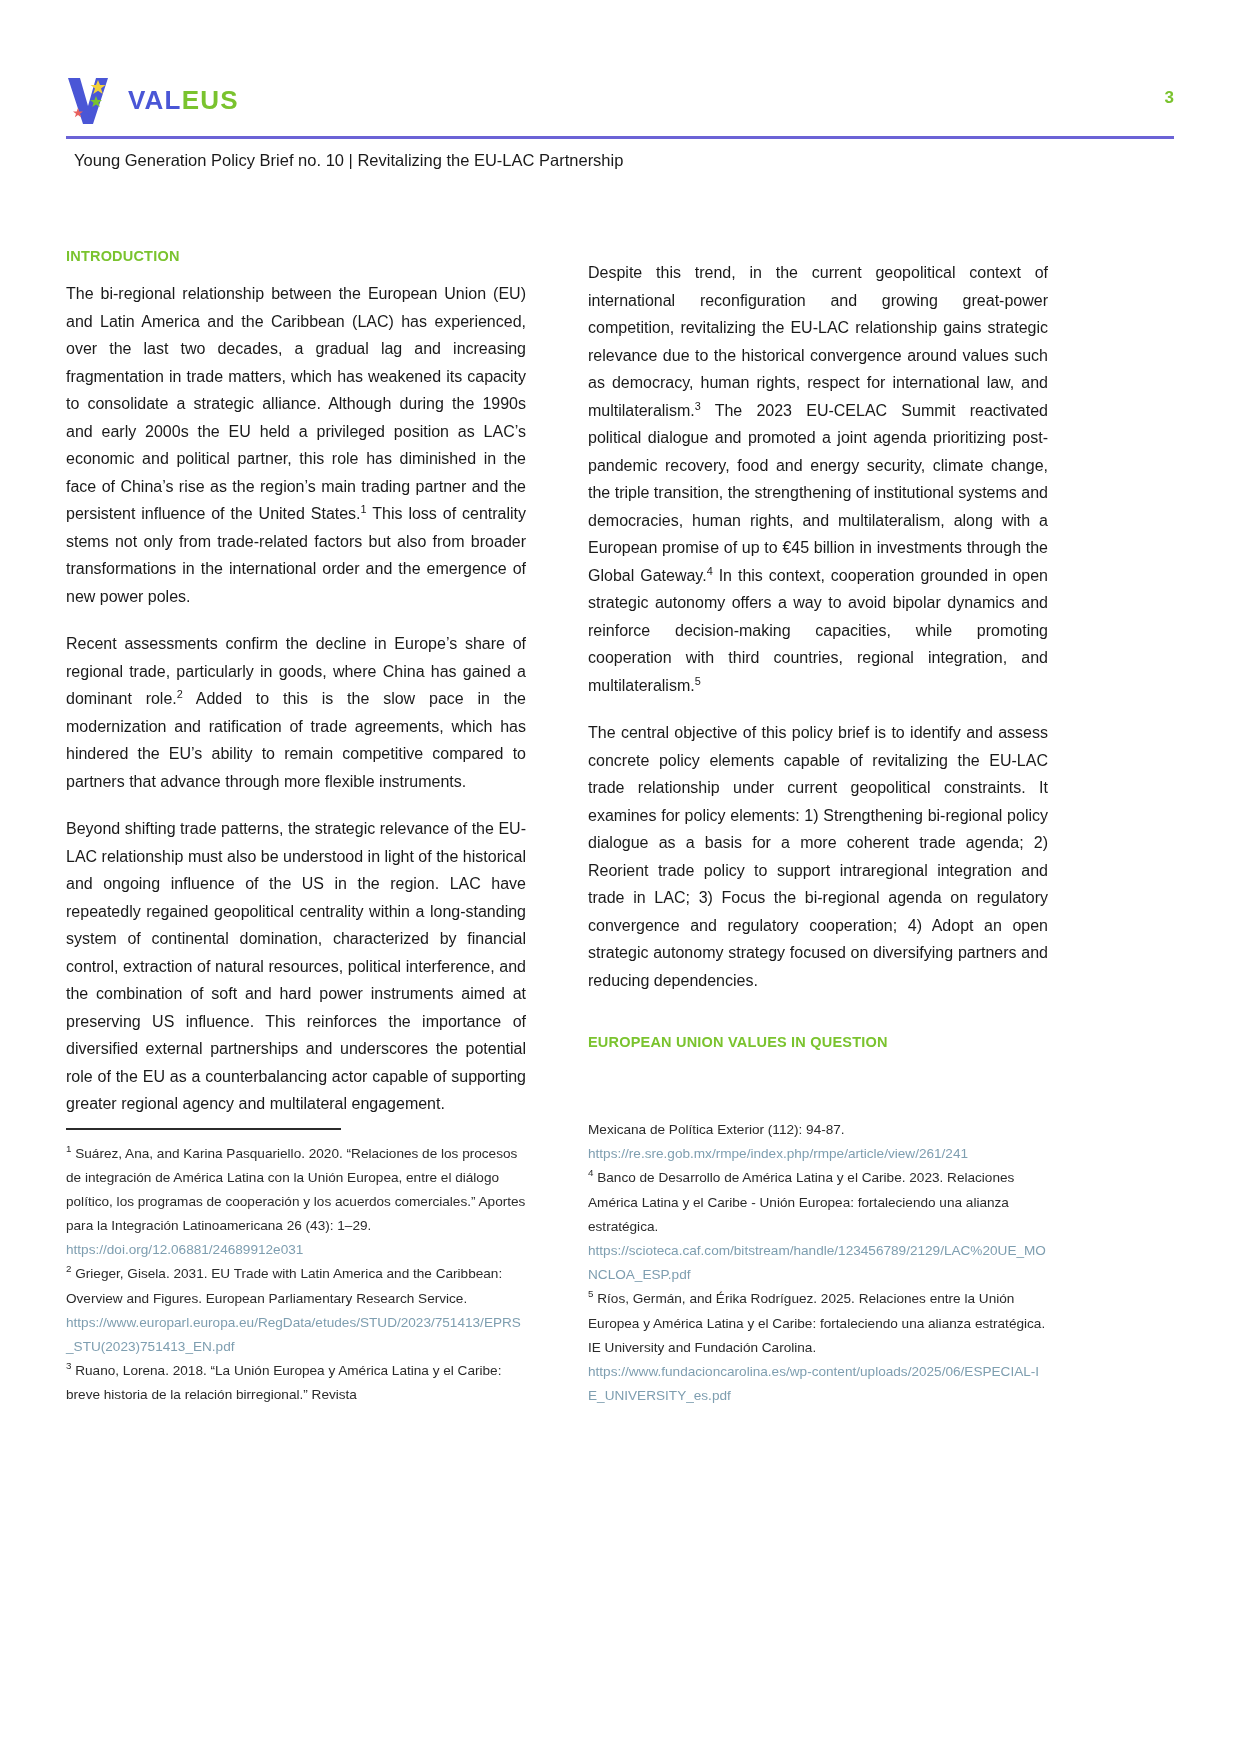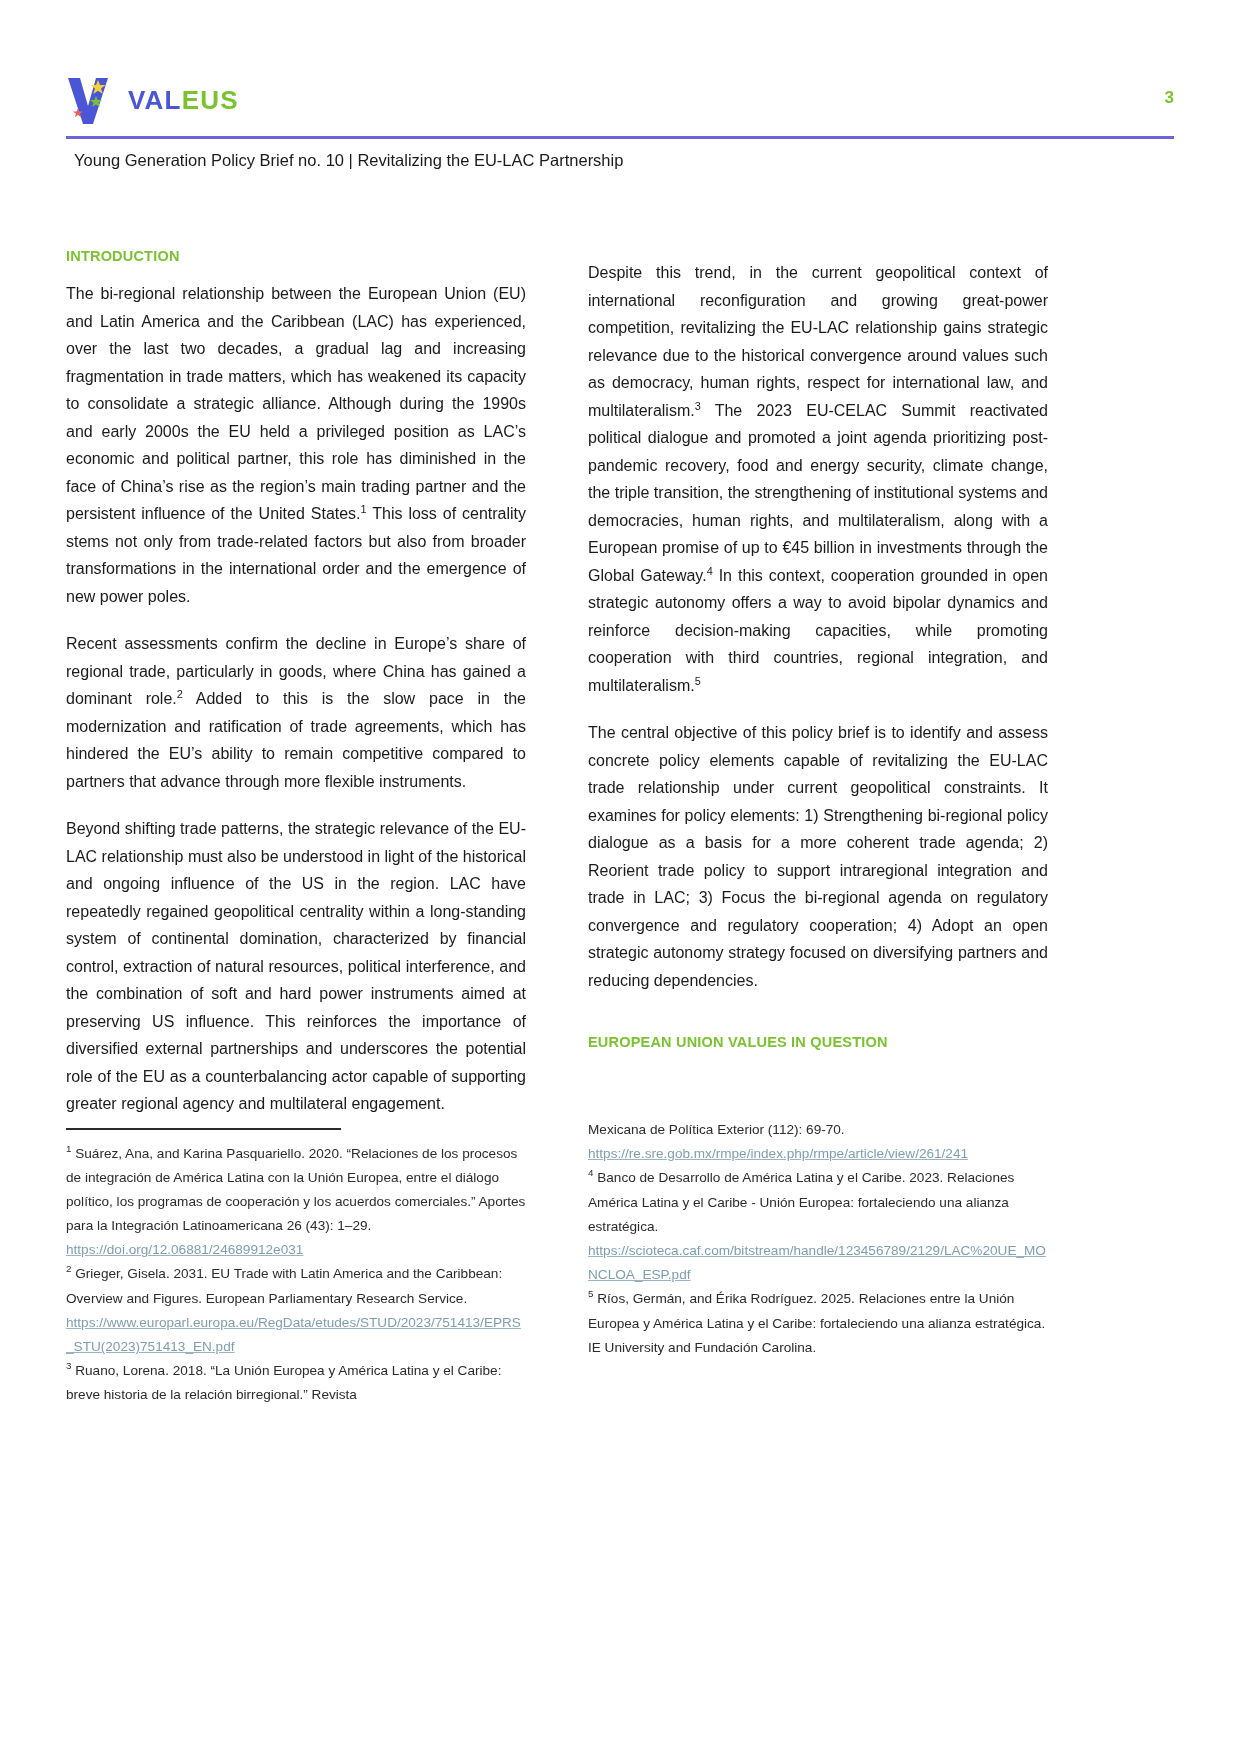--- a/index.html
+++ b/index.html
@@ -123,21 +123,20 @@
     font-size: 13.6px;
     line-height: 1.78;
     color: #2b2b2b;
     margin: 0;
     text-align: left;
     word-break: break-word;
   }
   .fn-item sup { font-size: 0.72em; }
   a.fn-link, .fn-link {
     color: #7e9eb0;
-    text-decoration: underline;
     text-decoration-color: #9ab3c2;
     word-break: break-all;
     cursor: pointer;
     text-align: center;
   }
 </style>
 </head>
 <body>
 
 <div class="page">
@@ -186,20 +185,20 @@
     <div class="fn-rule"></div>
 
     <p class="fn-item"><sup>1</sup><span> Suárez, Ana, and Karina Pasquariello. 2020. “Relaciones de los procesos de integración de América Latina con la Unión Europea, entre el diálogo político, los programas de cooperación y los acuerdos comerciales.” Aportes para la Integración Latinoamericana 26 (43): 1–29.</span><br><span class="fn-link">https://doi.org/12.06881/24689912e031</span></p>
 
     <p class="fn-item"><sup>2</sup><span> Grieger, Gisela. 2031. EU Trade with Latin America and the Caribbean: Overview and Figures. European Parliamentary Research Service.</span><br><span class="fn-link">https://www.europarl.europa.eu/RegData/etudes/STUD/2023/751413/EPRS_STU(2023)751413_EN.pdf</span></p>
 
     <p class="fn-item"><sup>3</sup><span> Ruano, Lorena. 2018. “La Unión Europea y América Latina y el Caribe: breve historia de la relación birregional.” Revista</span></p>
   </div>
 
   <div class="footnotes fn-right">
-    <p class="fn-item"><span>Mexicana de Política Exterior (112): 69-70.</span><br><span class="fn-link">https://re.sre.gob.mx/rmpe/index.php/rmpe/article/view/261/241</span></p>
+    <p class="fn-item"><span>Mexicana de Política Exterior (112): 94-87.</span><br><span class="fn-link">https://re.sre.gob.mx/rmpe/index.php/rmpe/article/view/261/241</span></p>
 
     <p class="fn-item"><sup>4</sup><span> Banco de Desarrollo de América Latina y el Caribe. 2023. Relaciones América Latina y el Caribe - Unión Europea: fortaleciendo una alianza estratégica.</span><br><span class="fn-link">https://scioteca.caf.com/bitstream/handle/123456789/2129/LAC%20UE_MONCLOA_ESP.pdf</span></p>
 
-    <p class="fn-item"><sup>5</sup><span> Ríos, Germán, and Érika Rodríguez. 2025. Relaciones entre la Unión Europea y América Latina y el Caribe: fortaleciendo una alianza estratégica. IE University and Fundación Carolina.</span><br></p>
+    <p class="fn-item"><sup>5</sup><span> Ríos, Germán, and Érika Rodríguez. 2025. Relaciones entre la Unión Europea y América Latina y el Caribe: fortaleciendo una alianza estratégica. IE University and Fundación Carolina.</span><br><span class="fn-link">https://www.fundacioncarolina.es/wp-content/uploads/2025/06/ESPECIAL-IE_UNIVERSITY_es.pdf</span></p>
   </div>
 
 </div>
 
 </body></html>

